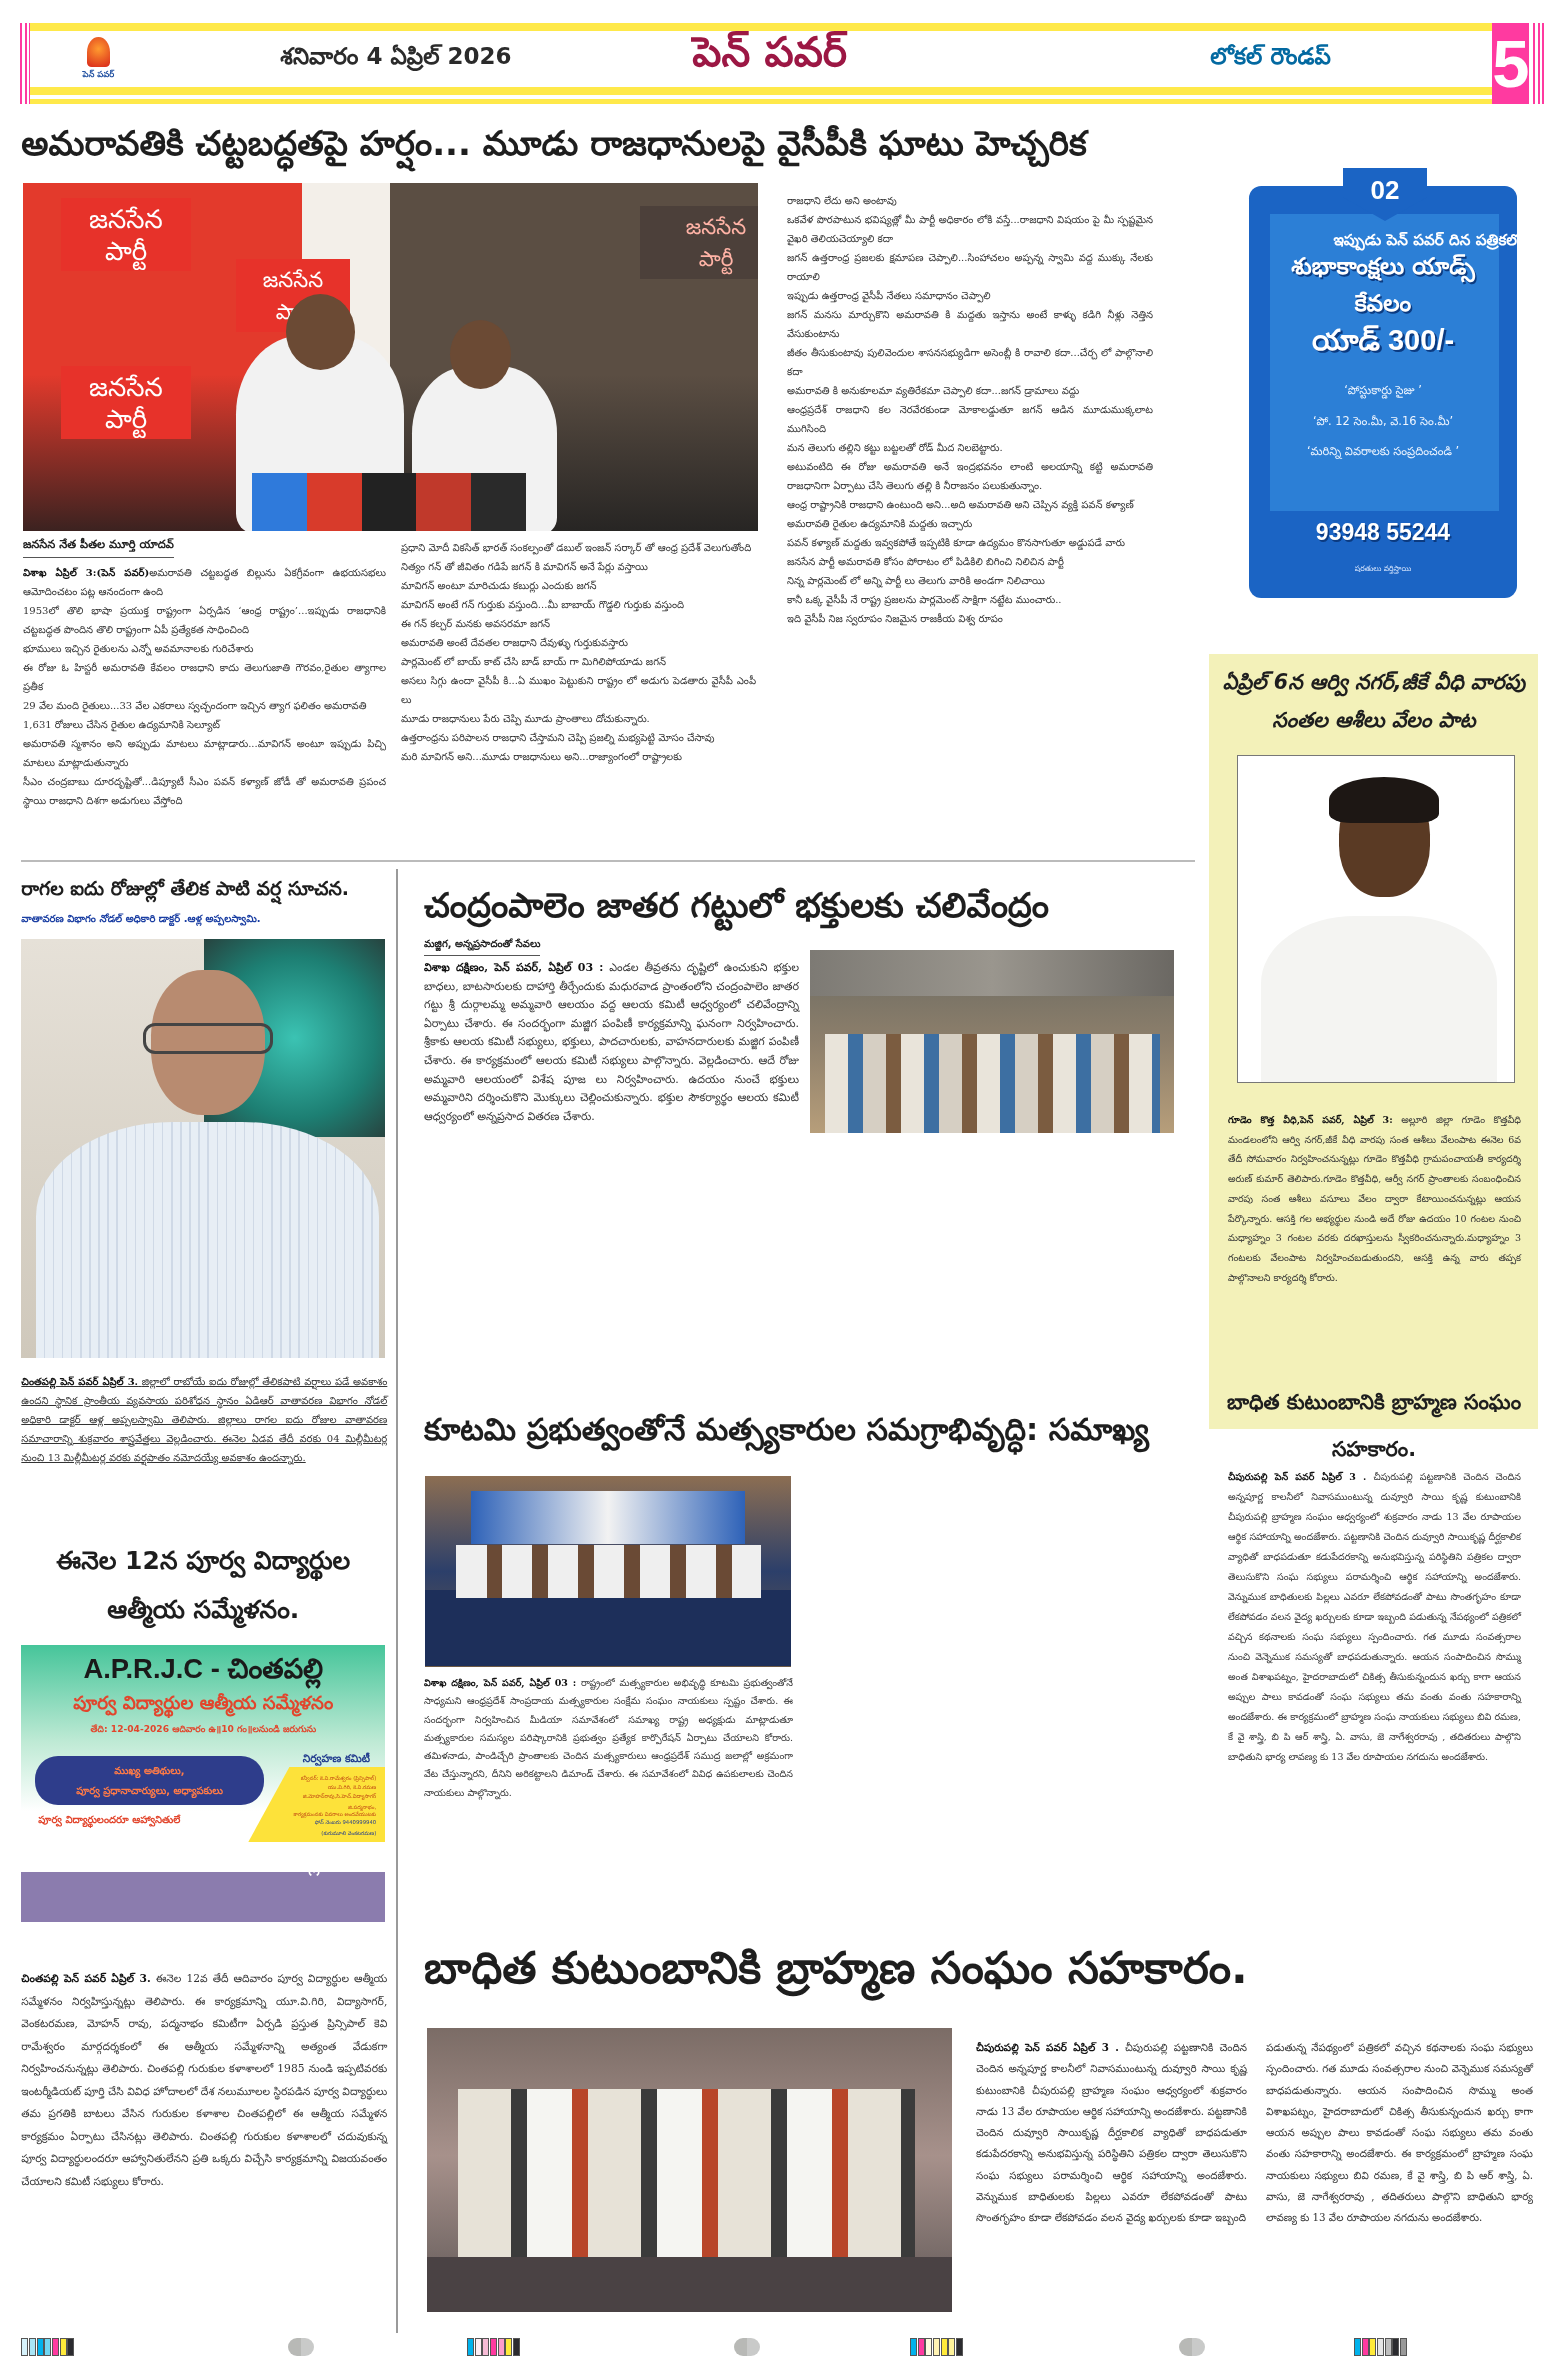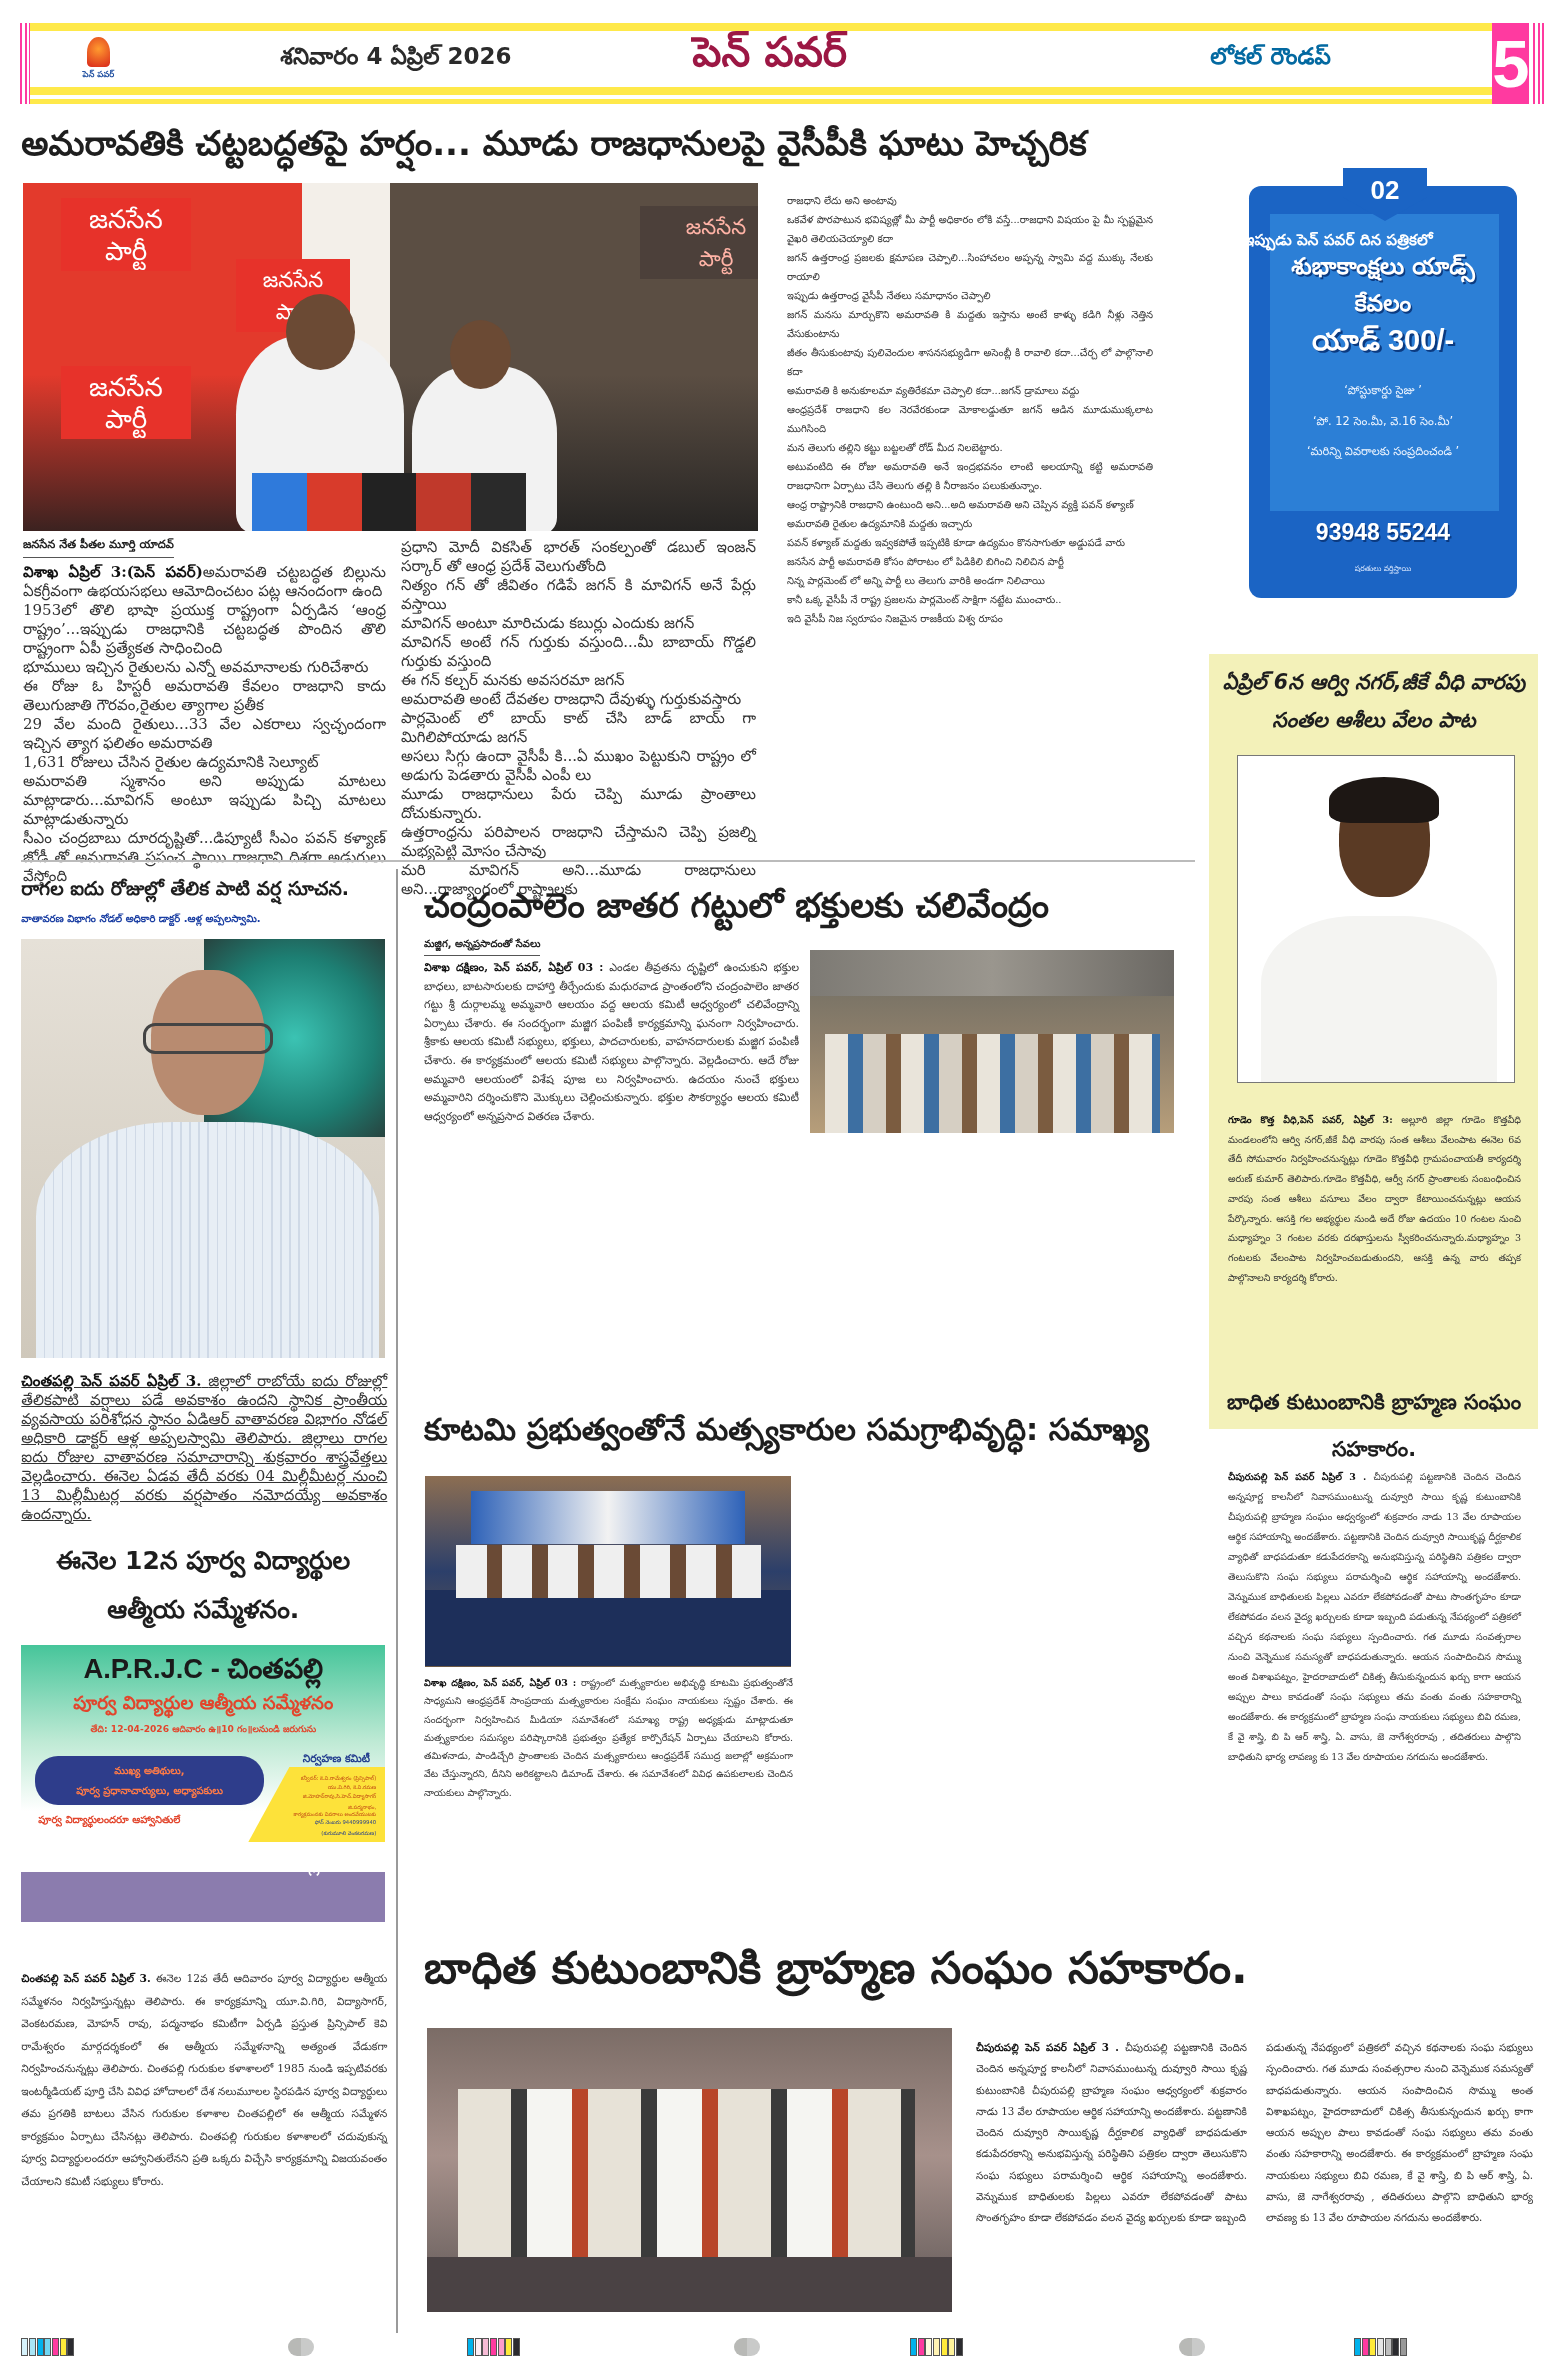--- a/index.html
+++ b/index.html
@@ -20,21 +20,21 @@
   .mh-logo .emb { width: 23px; height: 30.5px; border-radius: 50% 50% 4.6px 4.6px; background: radial-gradient(circle at 50% 40%, #ff9b2f, #d8261b); }
   .mh-logo .lt { font-size: 8.4px; color: #1f4fa0; font-weight: bold; margin-top: 1.5px; }
   .mh-date { position: absolute; left: 259px; top: 20px; font-size: 23px; font-weight: bold; color: #2b2b2b; }
   .mh-title { position: absolute; left: 671px; top: 4.6px; font-size: 41px; font-weight: bold; color: #9c1744; }
   .mh-section { position: absolute; left: 1189px; top: 20px; font-size: 23px; font-weight: bold; color: #0369a1; }
   .mh-page { position: absolute; right: 17px; top: 0; width: 37px; height: 81px; background: #ff3aa0; color: #fff; font-size: 67px; font-weight: bold; display:flex; align-items:center; justify-content:center; font-family: "Liberation Sans", sans-serif; }
 
   
   .abs { position: absolute; }
   .headline { font-family: "DejaVu Sans", sans-serif; font-weight: bold; color: #1e1e1e; line-height: 1.15; }
-  .body { font-family: "DejaVu Serif", serif; font-size: 15px; line-height: 19px; color: #333; text-align: justify; }
+  .body { font-family: "DejaVu Serif", serif; font-size: 10px; line-height: 19px; color: #333; text-align: justify; }
   .body p { margin: 0; }
   .body b { color: #111; }
   .photo { position: absolute; overflow: hidden; }
   .subhead { font-size: 11.4px; font-weight: bold; color: #222; border-bottom: 1.5px solid #555; padding-bottom: 3px; display: inline-block; }
   .vrule { position: absolute; width: 1.5px; background: #9a9a9a; }
   .hrule { position: absolute; height: 1.5px; background: #9a9a9a; }
 
   
   .ph-janasena { background:
       linear-gradient(180deg, rgba(0,0,0,0) 55%, rgba(30,30,30,.85) 100%),
@@ -48,21 +48,21 @@
   .ph-chandram { background: linear-gradient(180deg, #6a6a62 0%, #8d7f6b 50%, #b79e7a 100%); }
   .ph-fishers { background: linear-gradient(180deg, #8c6e52 0%, #2c3f6a 50%, #6e5a44 100%); }
   .ph-portrait { background: #ffffff; border: 0.8px solid #777; }
   .ph-brahmin { background: linear-gradient(180deg, #7b6c66 0%, #a7918b 45%, #5d5655 100%); }
 
   
   .ad-blue { position:absolute; left:1244px; top:168px; width:278px; height:441px; }
   .ad-blue .scroll { position:absolute; left:4.6px; top:18.3px; width:268px; height:412px; background:#1b64c4; border-radius:12.2px; }
   .ad-blue .panel { position:absolute; left:26px; top:46px; width:229px; height:297px; background:#2c7fd6; }
   .ad-blue .badge { position:absolute; left:99px; top:0; width:84px; height:53px; background:#1b64c4; clip-path: polygon(0 0,100% 0,100% 55%,50% 100%,0 55%); color:#fff; font-weight:bold; font-size:26px; text-align:center; line-height:44px; font-family:"Liberation Sans", sans-serif; }
-  .ad-blue .t1 { position:absolute; left:0; right:0; top:63px; text-align:left; color:#fff; font-weight:bold; font-size:15.2px; }
+  .ad-blue .t1 { position:absolute; left:0; right:0; top:63px; text-align:right; color:#fff; font-weight:bold; font-size:15.2px; }
   .ad-blue .t2 { position:absolute; left:0; right:0; top:85px; text-align:center; color:#fff; font-weight:bold; font-size:23px; text-shadow: 1.5px 1.5px 0 #0b3a80; }
   .ad-blue .t3 { position:absolute; left:0; right:0; top:122px; text-align:center; color:#fff; font-weight:bold; font-size:23px; text-shadow: 1.5px 1.5px 0 #0b3a80; }
   .ad-blue .t4 { position:absolute; left:0; right:0; top:156px; text-align:center; color:#fff; font-weight:bold; font-size:29px; text-shadow: 2.3px 2.3px 0 #0b3a80; font-family:"Liberation Sans", sans-serif; }
   .ad-blue .t5 { position:absolute; left:0; right:0; text-align:center; color:#f0f6ff; font-size:11.4px; }
   .ad-blue .t6 { position:absolute; left:0; right:0; top:351px; text-align:center; color:#fff; font-weight:bold; font-size:23px; text-shadow: 1.5px 1.5px 0 #0b3a80; font-family:"Liberation Sans", sans-serif; }
   .ad-blue .t7 { position:absolute; left:0; right:0; top:396px; text-align:center; color:#dce9ff; font-size:7.6px; }
 
   
   .yellow-box { position:absolute; left:1209px; top:654px; width:329px; height:775px; background:#f3f1b9; }
 

